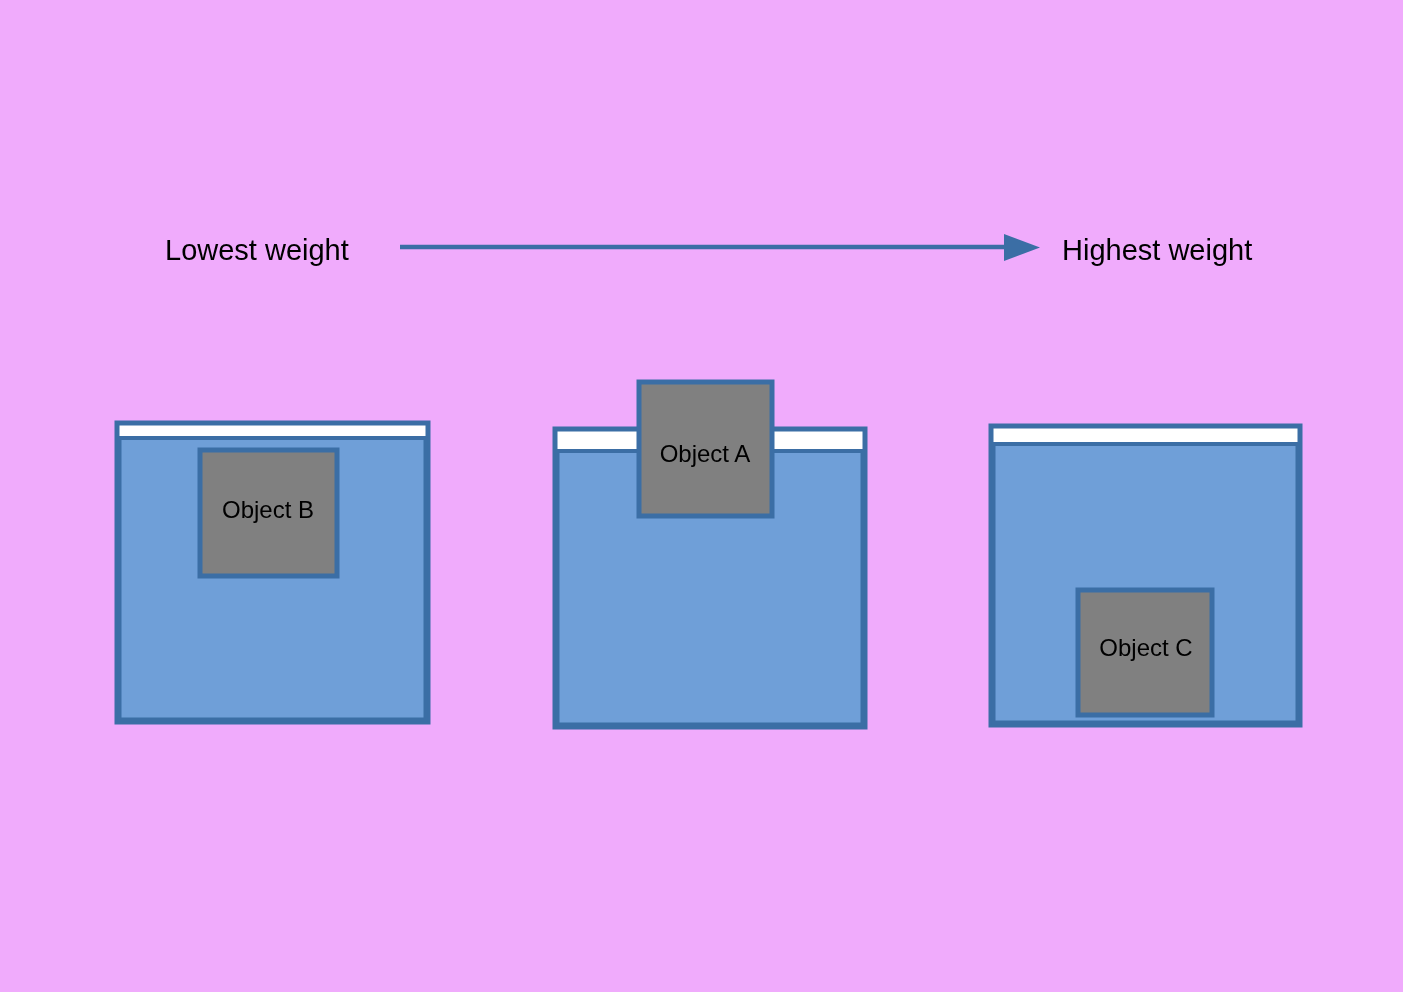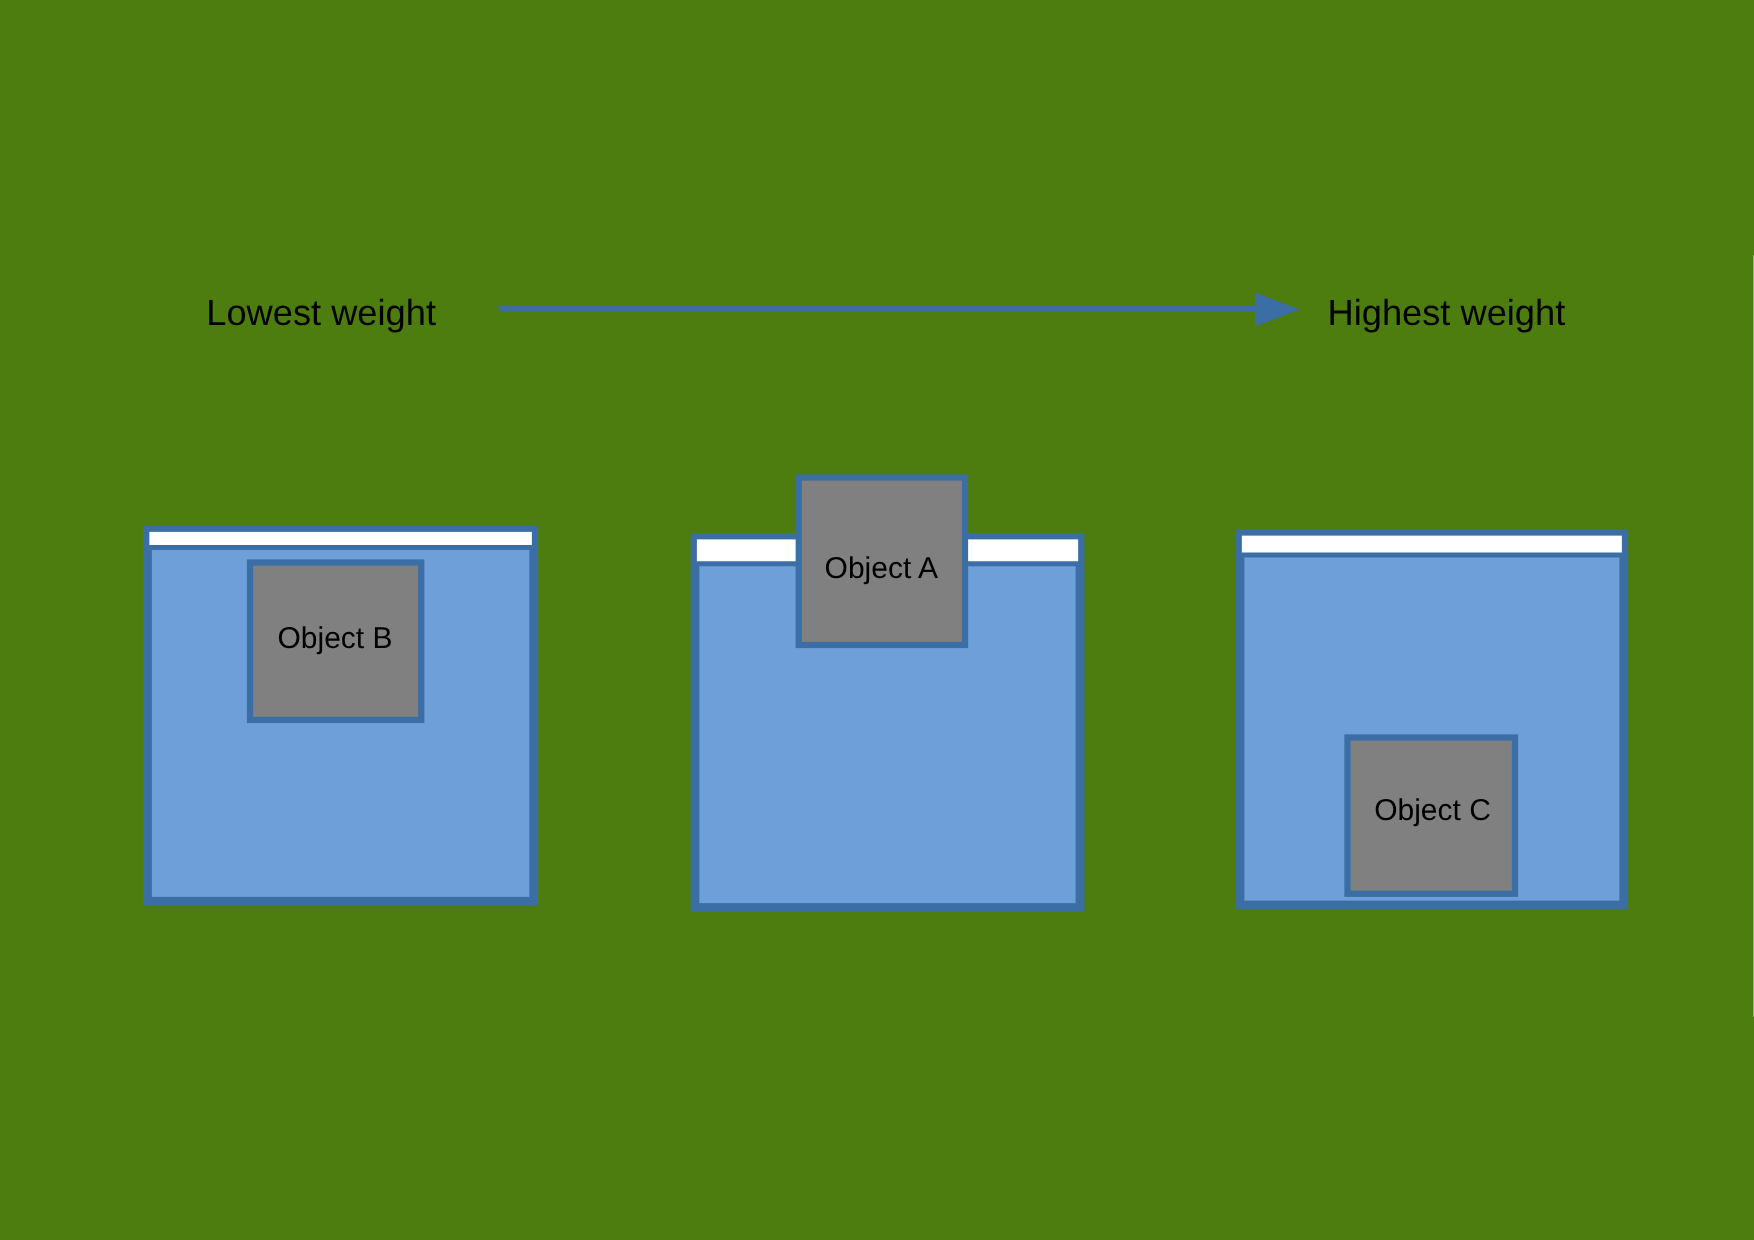--- a/index.html
+++ b/index.html
@@ -7,21 +7,21 @@
     padding: 0;
     background: #ffffff;
   }
   body {
     font-family: "Liberation Sans", sans-serif;
   }
   #stage {
     position: relative;
     width: 1403px;
     height: 992px;
-    background: #4d7c0f;
+    background: #f0abfc;
     overflow: hidden;
   }
   #stage svg {
     position: absolute;
     top: 0;
     left: 0;
     display: block;
   }
   .scale-label {
     font-family: "Liberation Sans", sans-serif;

